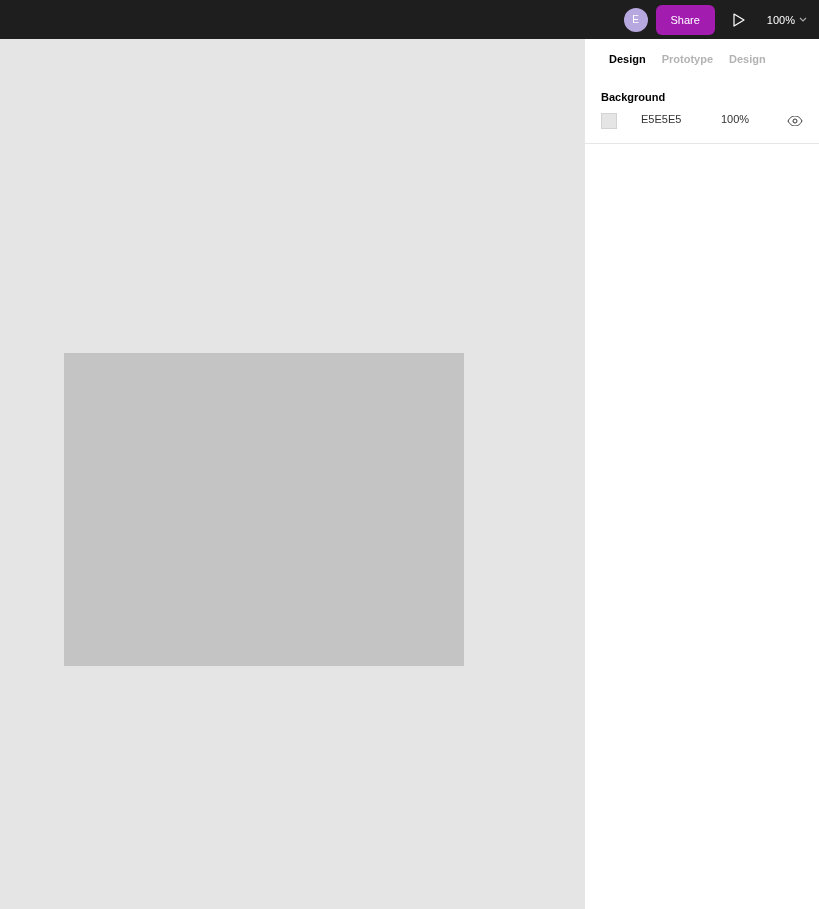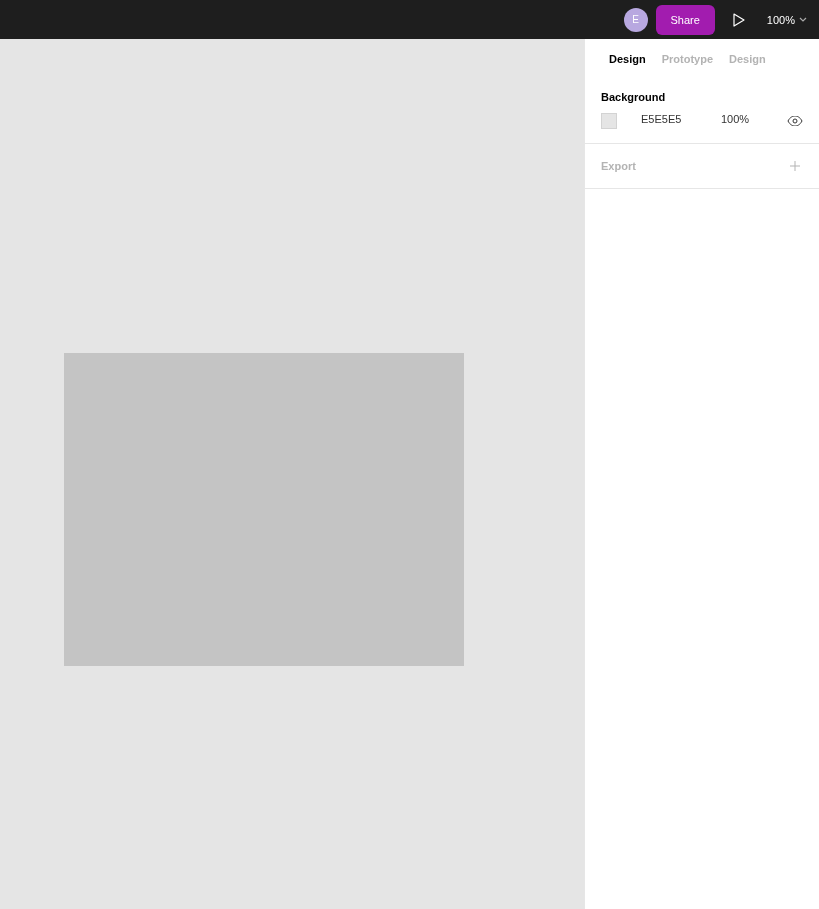--- a/index.html
+++ b/index.html
@@ -193,22 +193,14 @@
         <div class="opacity">100%</div>
         <div class="eye">
           <svg width="16" height="10" viewBox="0 0 16 10">
               <path d="M1 5 C3 1 6 0 8 0 C10 0 13 1 15 5 C13 9 10 10 8 10 C6 10 3 9 1 5 Z" fill="none" stroke="#333" stroke-width="1"></path>
               <circle cx="8" cy="5" r="2" fill="none" stroke="#333" stroke-width="1"></circle>
             </svg>
         </div>
       </div>
     </div>
 
-    <div class="export-row">
-      <div class="export-label">Export</div>
-      <div class="plus">
-        <svg width="12" height="12" viewBox="0 0 12 12">
-            <path d="M6 1 L6 11 M1 6 L11 6" stroke="#b3b3b3" stroke-width="1"></path>
-          </svg>
-      </div>
-    </div>
   </div>
 </div>
 
 </body></html>

